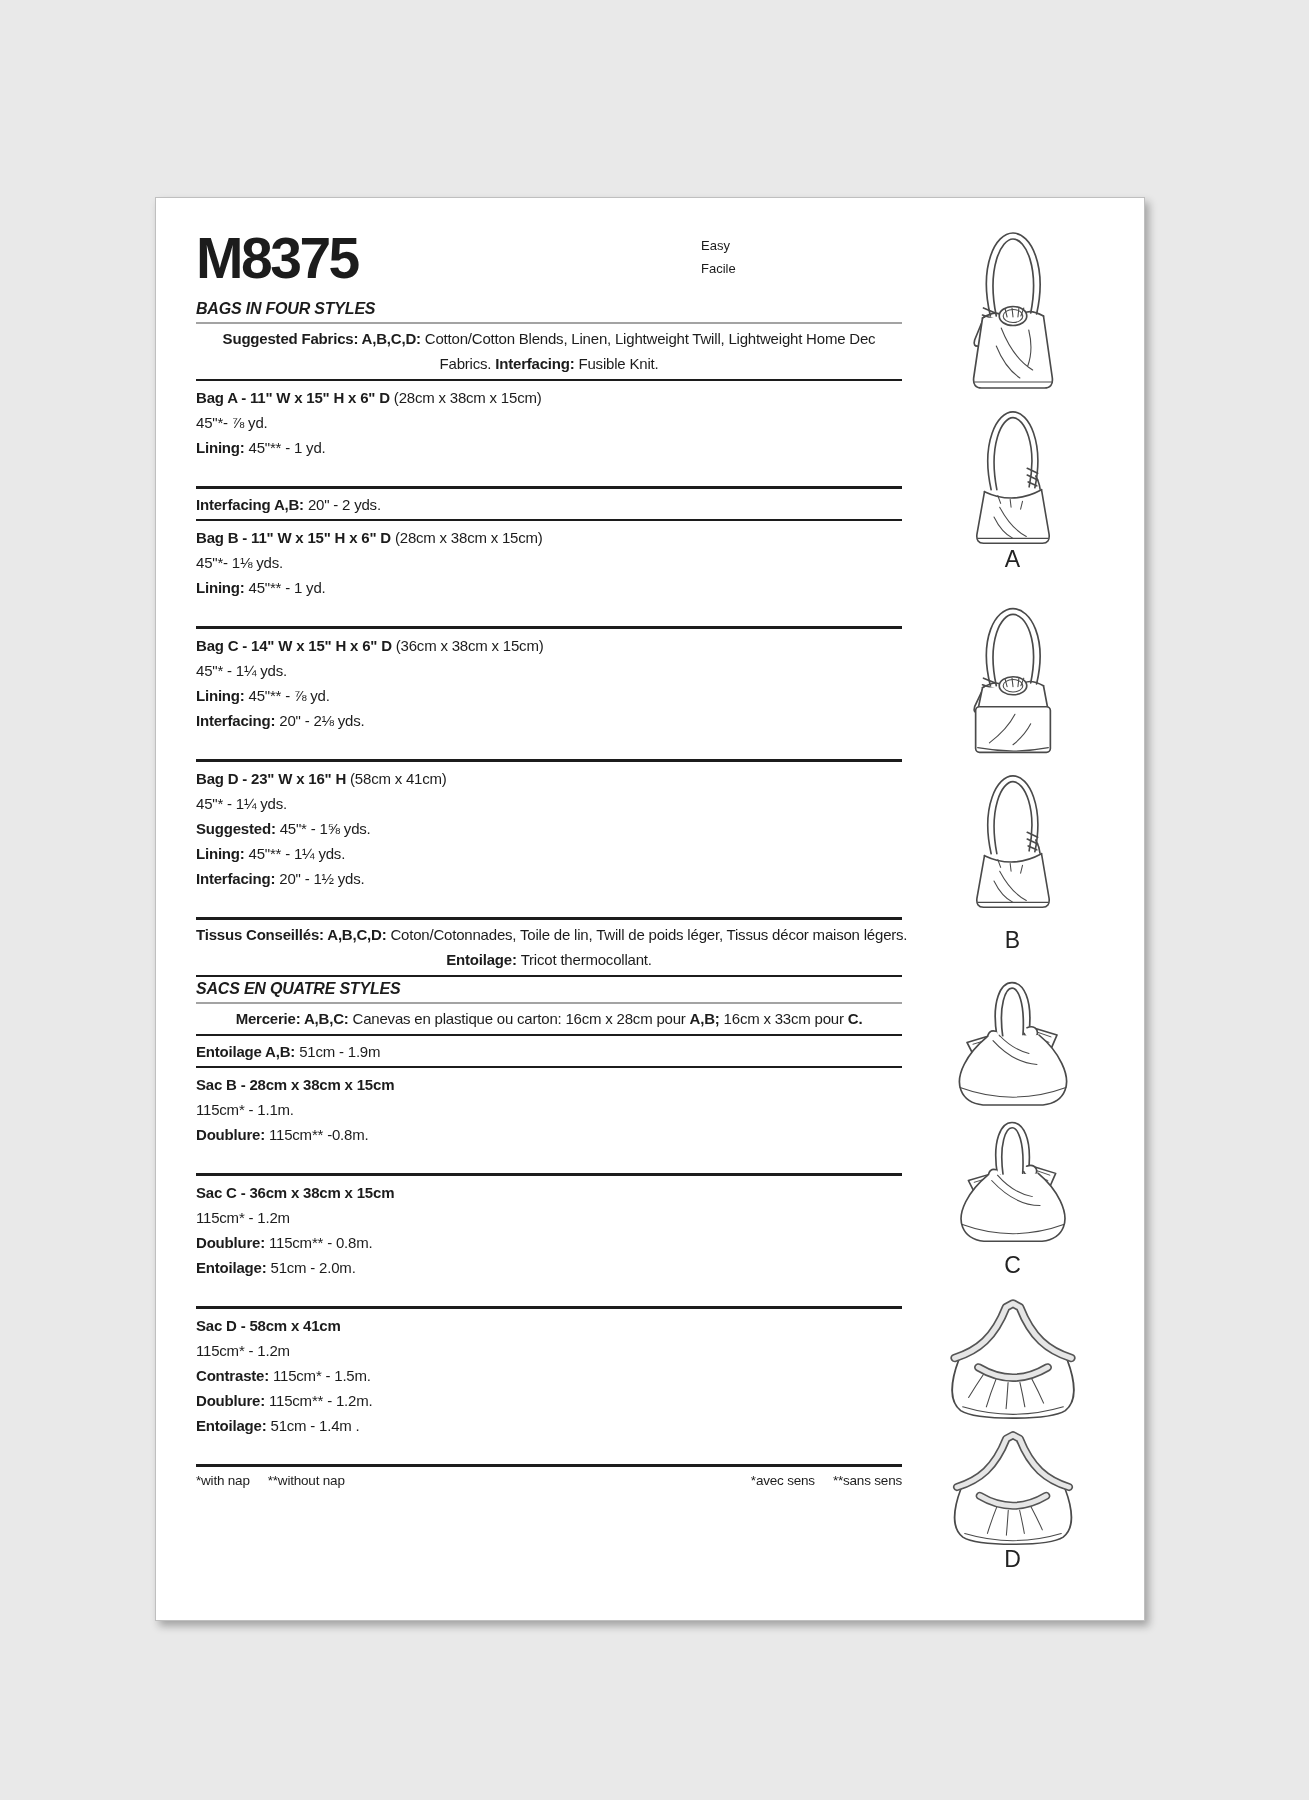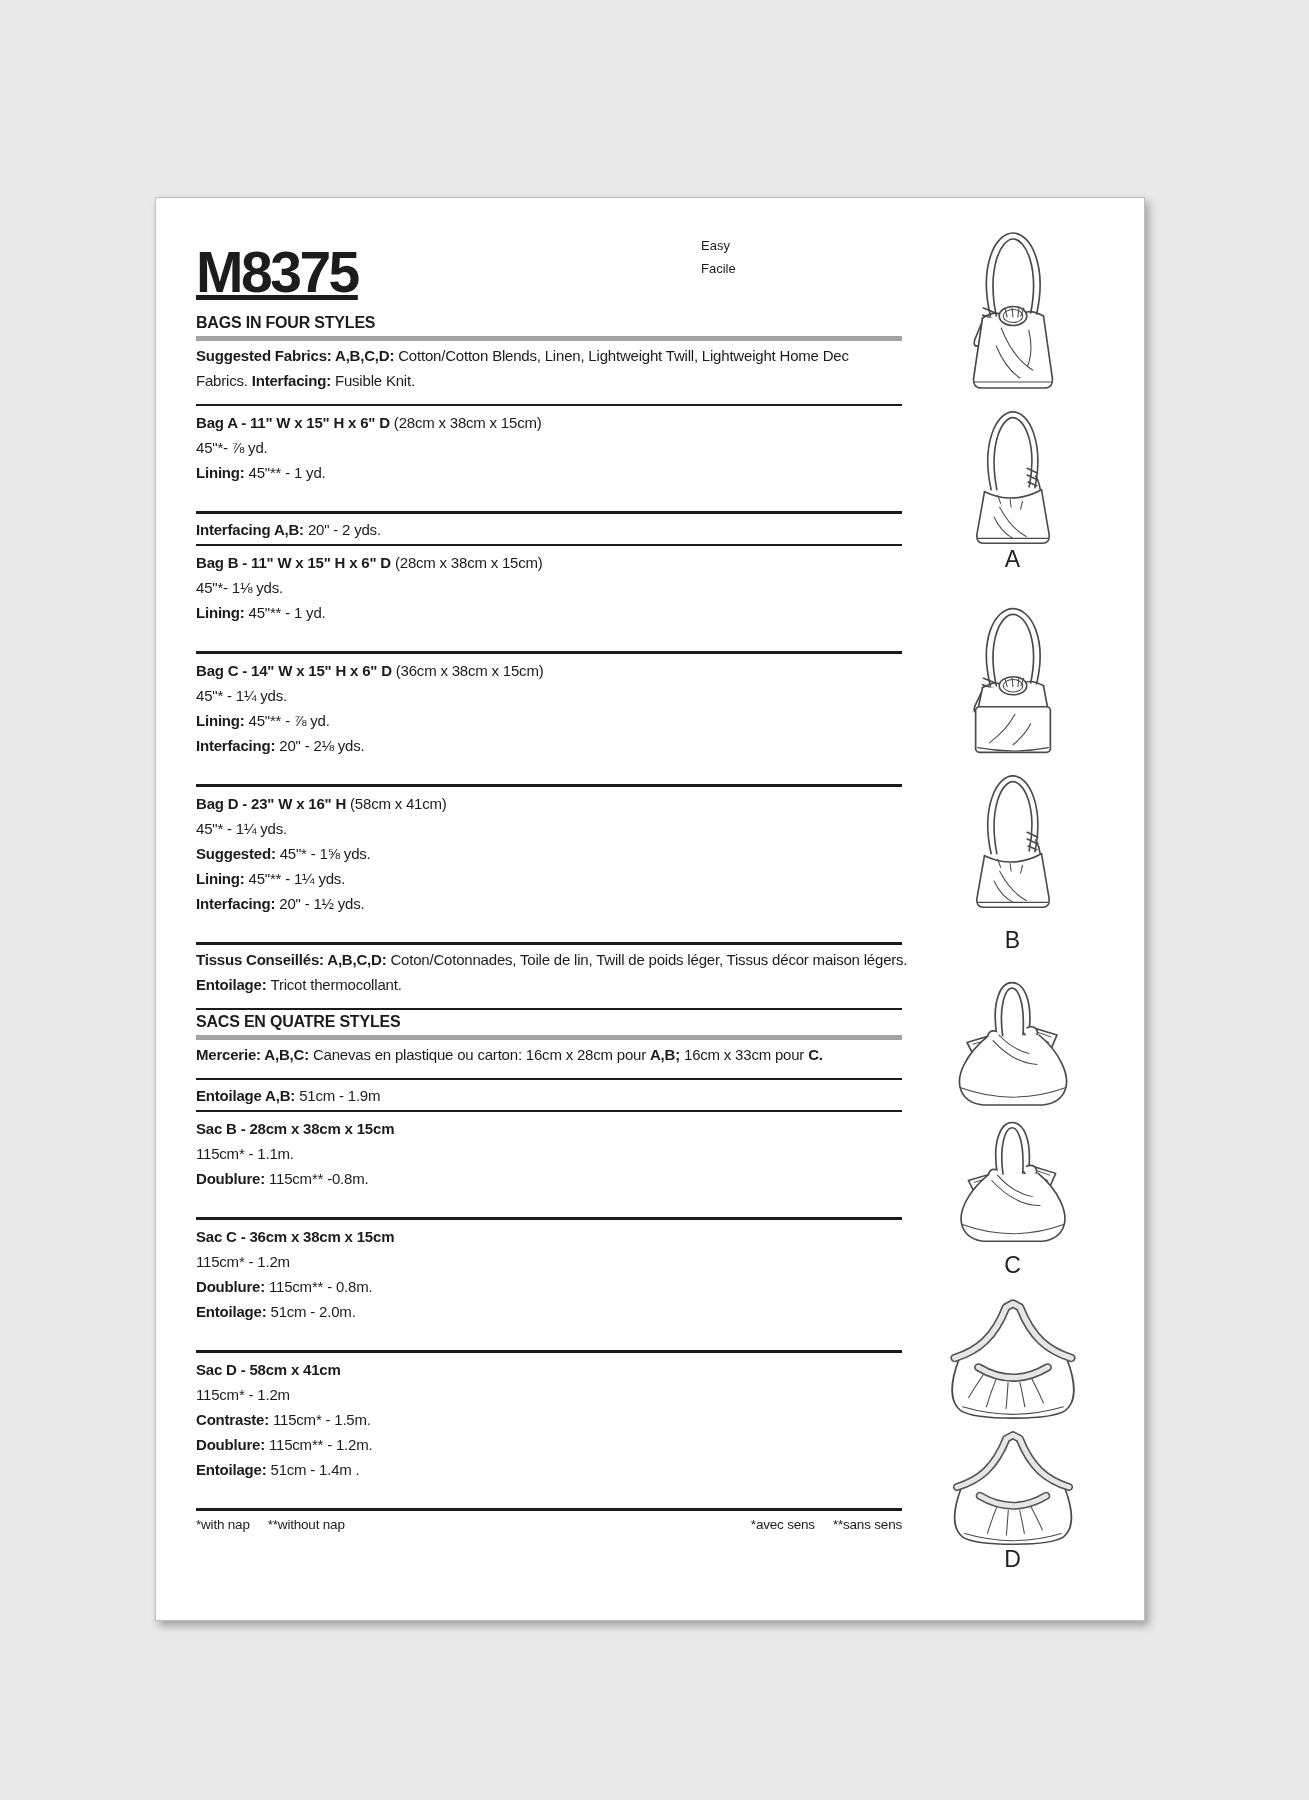--- a/index.html
+++ b/index.html
@@ -11,33 +11,32 @@
   }
   .page{
     position:absolute;left:155px;top:197px;width:990px;height:1424px;
     background:#ffffff;border:1px solid #bfbfbf;
     box-shadow:4px 5px 8px rgba(0,0,0,.30);
     box-sizing:border-box;
   }
   .leftcol{position:absolute;left:40px;top:30px;width:706px;}
   .brand{
     font-size:57px;font-weight:700;letter-spacing:-2.5px;line-height:1;
-    margin:16px 0 10px 0;
-    text-decoration:underline;
+    margin:2px 0 10px 0;
   }
   .difficulty{
     position:absolute;left:545px;top:36px;width:200px;text-align:left;
     font-weight:400;font-size:13px;line-height:23px;white-space:pre-line;
   }
   .block .line{font-size:15px;line-height:25px;white-space:nowrap;letter-spacing:-0.2px;}
   .block .b{font-weight:700;}
   .block .u{}
-  .block.title{border-bottom:5px solid #a3a3a3;padding:1px 0 2px;}
+  .block.title{border-bottom:2px solid #a3a3a3;padding:1px 0 2px;font-style:italic;}
   .block.title .line{font-size:16px;font-weight:700;line-height:22px;}
-  .block.para{border-bottom:2.5px solid #1c1c1c;padding:2px 0 11px;}
+  .block.para{border-bottom:2.5px solid #1c1c1c;padding:2px 0 3px;text-align:center;}
   .block.para.gapped{padding-bottom:26px;border-bottom-width:3.5px;}
   .block.item{border-bottom:3.5px solid #1c1c1c;padding:4px 0 26px;}
   .block.boxrow{border-bottom:2.5px solid #1c1c1c;padding:3px 0 2px;}
   .footer{
     display:flex;justify-content:space-between;
     padding-top:6px;font-size:13.5px;letter-spacing:-0.2px;
   }
   .footer .grp span{margin-right:18px;margin-top:44px;}
   .footer .grp span:last-child{margin-right:0;}
   .figures .fig{position:absolute;}

